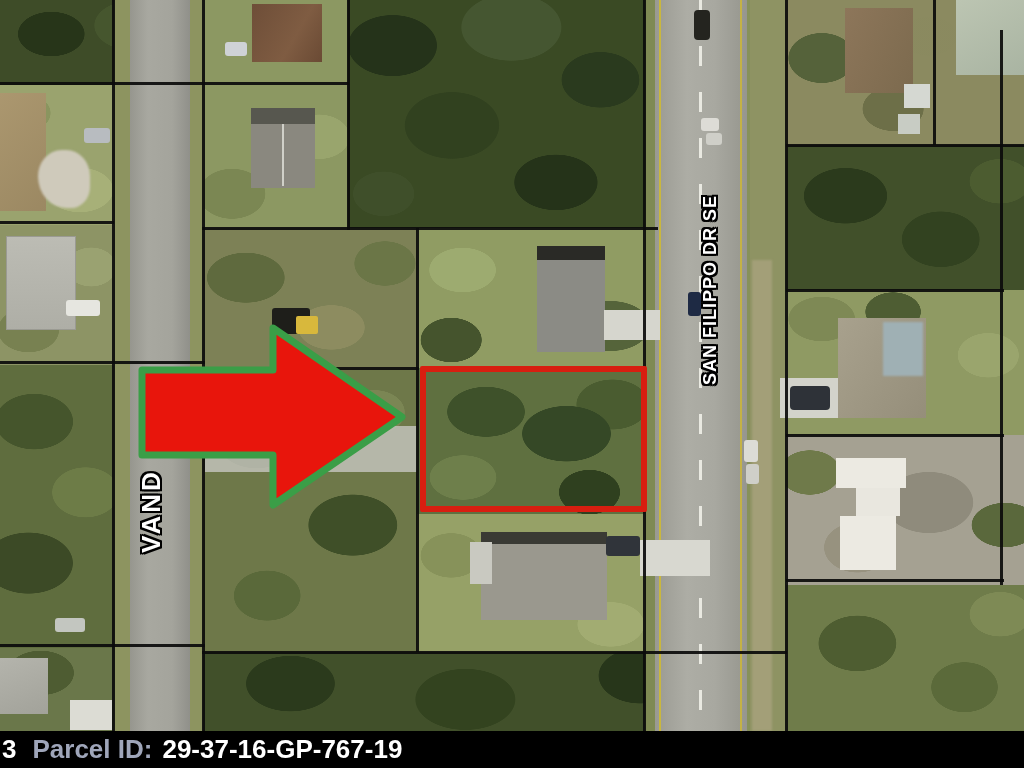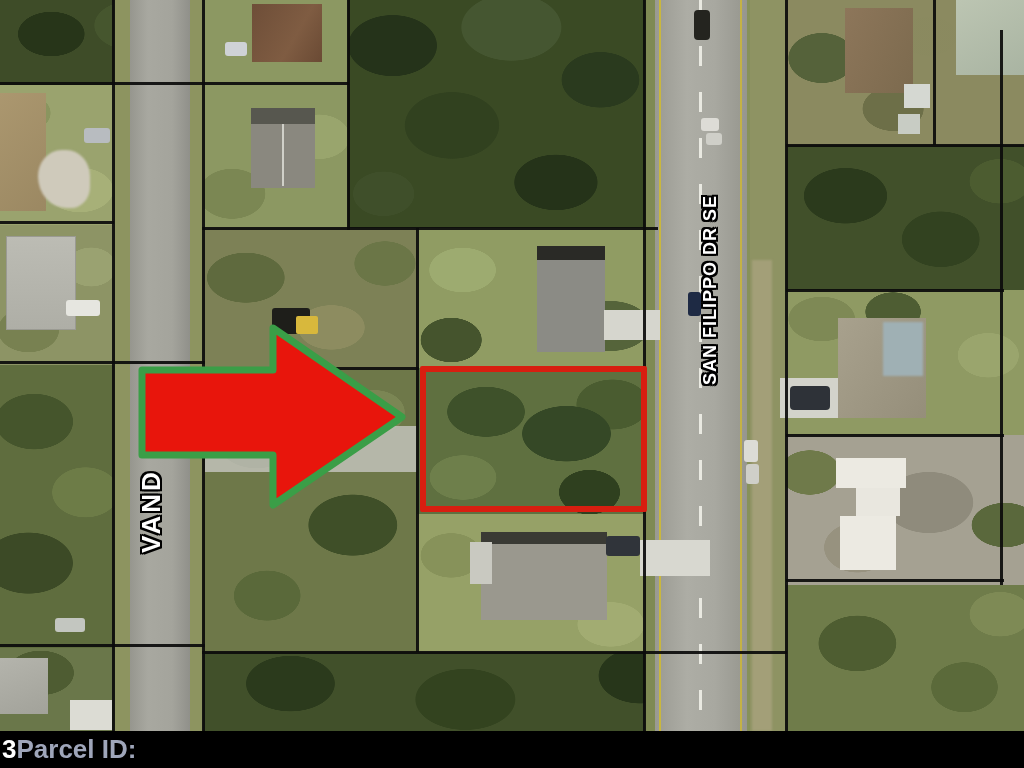--- a/index.html
+++ b/index.html
@@ -13,21 +13,21 @@
   .street-label{position:absolute;z-index:4;color:#fff;font-weight:700;text-align:center;
       transform:rotate(-90deg);transform-origin:center;letter-spacing:1px;
       text-shadow:-2px -2px 0 #000,2px -2px 0 #000,-2px 2px 0 #000,2px 2px 0 #000,
                   0 -2px 0 #000,0 2px 0 #000,-2px 0 0 #000,2px 0 0 #000;}
   .parcel-highlight{position:absolute;left:420px;top:366px;width:215px;height:134px;
       border:6px solid #d81e10;border-radius:2px;z-index:5;}
   .arrow-svg{position:absolute;left:130px;top:318px;z-index:6;}
   .footer{position:absolute;left:0;top:731px;width:1024px;height:37px;background:#000;
       display:flex;align-items:center;z-index:10;font-weight:700;font-size:26px;letter-spacing:0px;}
   .footer .num3{margin-left:2px;}
-  .footer .plabel{}
+  .footer .plabel{margin-left:16px;}
   .footer .pvalue{margin-left:10px;}
 </style>
 </head>
 <body>
 
 <div class="stage">
   <div class="map">
 
     <div class="terr" style="left:0;top:0;width:205px;height:85px;background:#3e4c28;background-image:radial-gradient(60px 40px at 25% 40%,#273519 0 55%,transparent 56%),radial-gradient(70px 45px at 65% 30%,#46562e 0 55%,transparent 56%),radial-gradient(50px 35px at 85% 70%,#2a381c 0 55%,transparent 56%);"></div>
     <div class="terr" style="left:0;top:85px;width:114px;height:140px;background:#9aa36e;background-image:radial-gradient(50px 35px at 20% 20%,#8a955f 0 55%,transparent 56%),radial-gradient(60px 40px at 70% 75%,#a7b078 0 55%,transparent 56%);"></div>
@@ -138,14 +138,15 @@
     <div class="parcel-highlight" style="border-color: rgb(216, 30, 16);"></div>
 
     <svg class="arrow-svg" width="290" height="200" viewBox="0 0 290 200">
       <polygon points="12,52 143,52 143,10 272,99 143,187 143,137 12,137" stroke-width="7" stroke-linejoin="round" fill="#e8150c" stroke="#3a9e47"></polygon>
     </svg>
   </div>
 
   <div class="footer">
     <span class="num3" style="color: rgb(255, 255, 255);">3</span>
     <span class="plabel" style="color: rgb(159, 166, 186);">Parcel ID:</span>
+    <span class="pvalue" style="color: rgb(255, 255, 255);">29-37-16-GP-767-19</span>
   </div>
 </div>
 
 </body></html>

